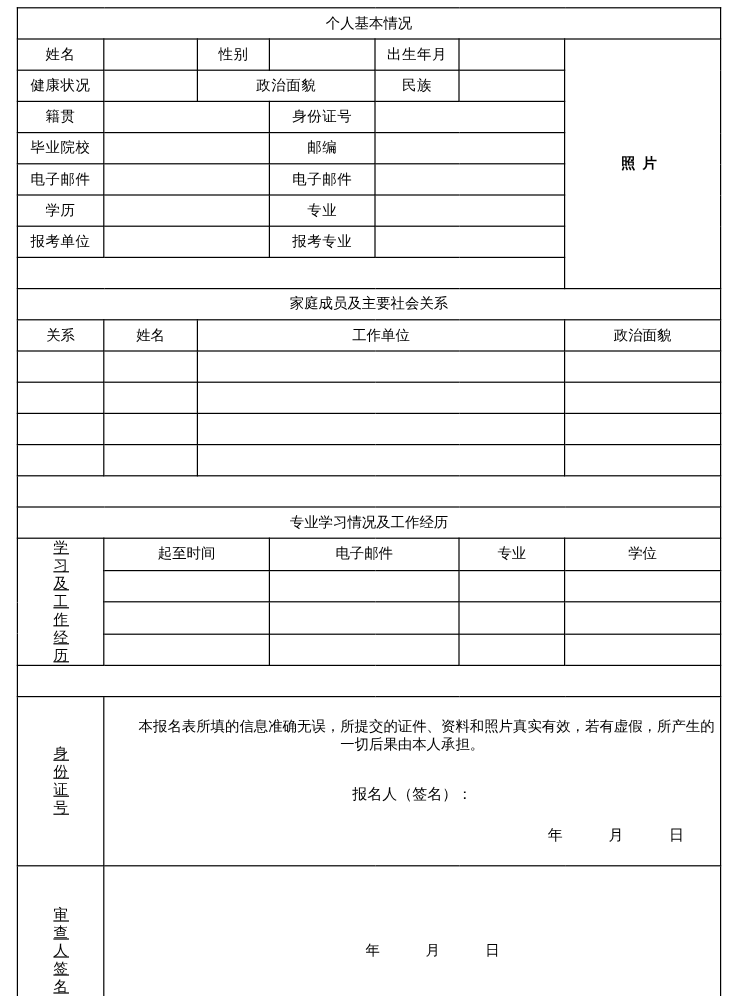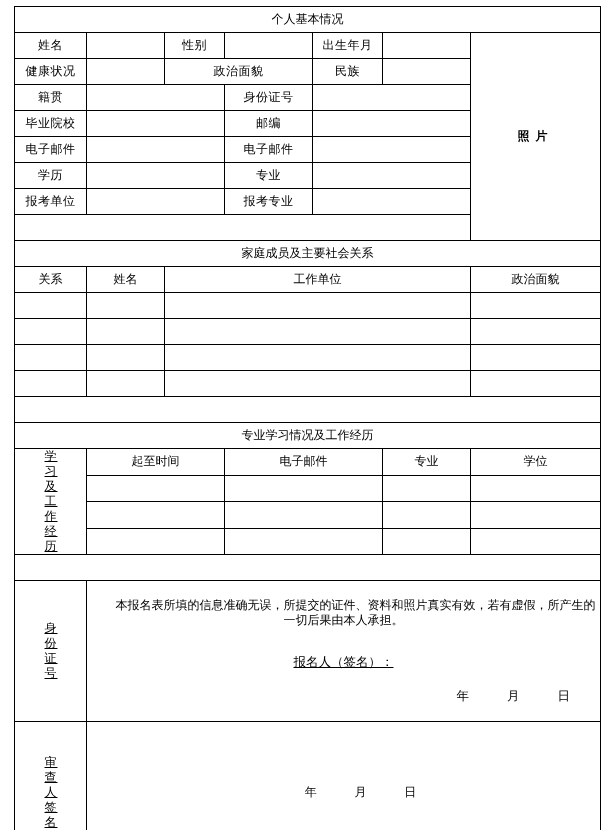--- a/index.html
+++ b/index.html
@@ -78,21 +78,20 @@
     font-size: 12.5px;
     line-height: 1.9;
   }
   .promise-para {
     text-indent: 2em;
   }
   .sign-line {
     margin-top: 26px;
     text-align: center;
     font-size: 12.5px;
-    text-decoration: underline;
   }
   .date-line {
     margin-top: 18px;
     text-align: right;
     padding-right: 28px;
     font-size: 12.5px;
   }
   .date-line span {
     display: inline-block;
     margin-left: 34px;

